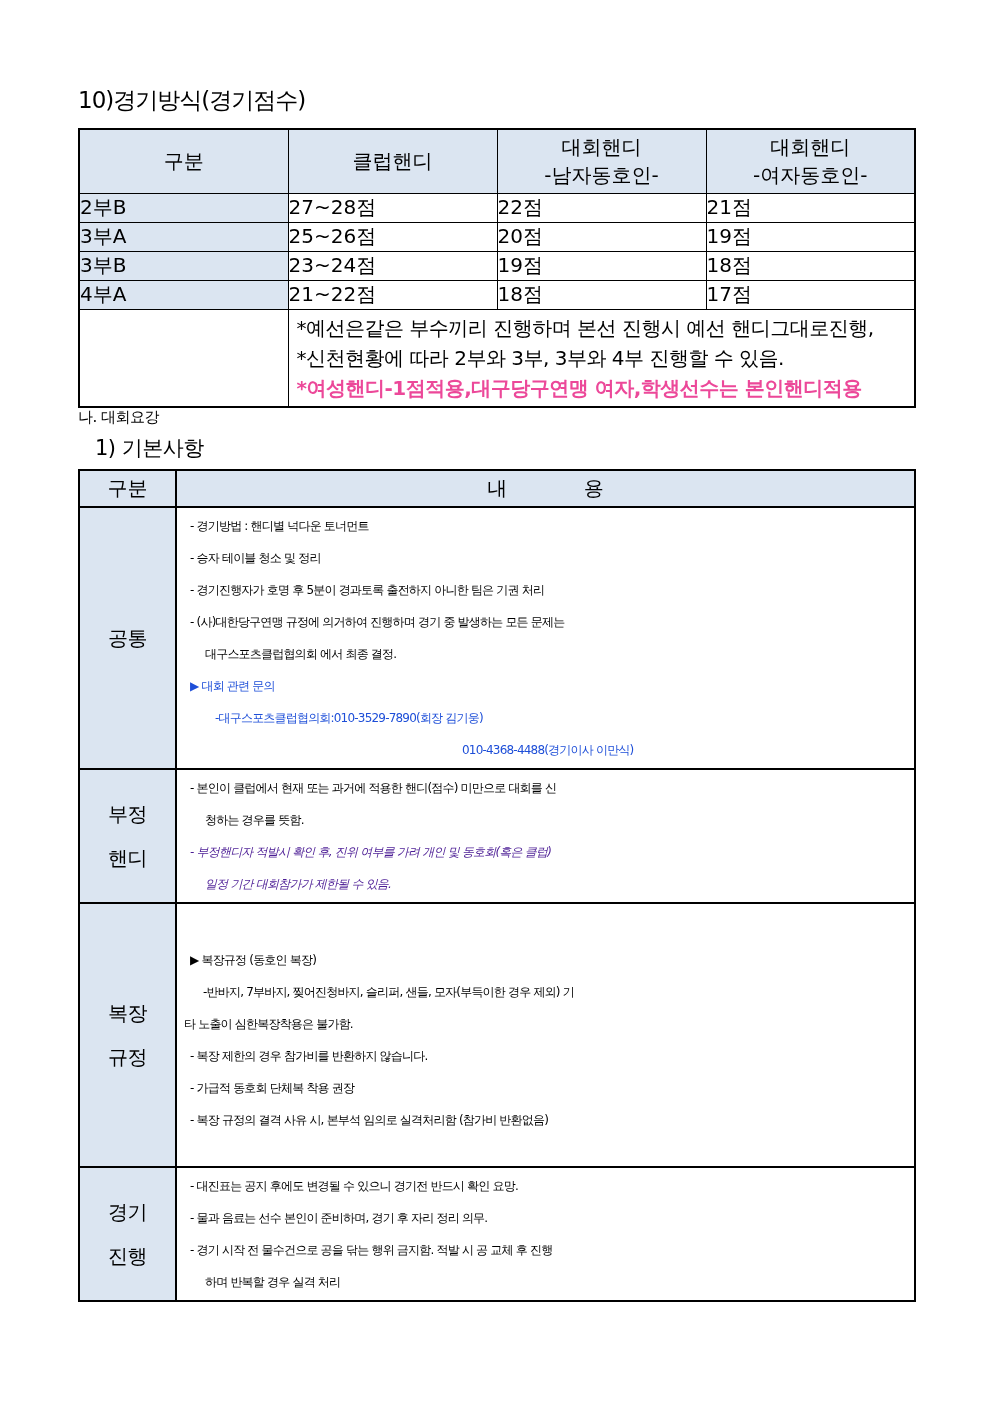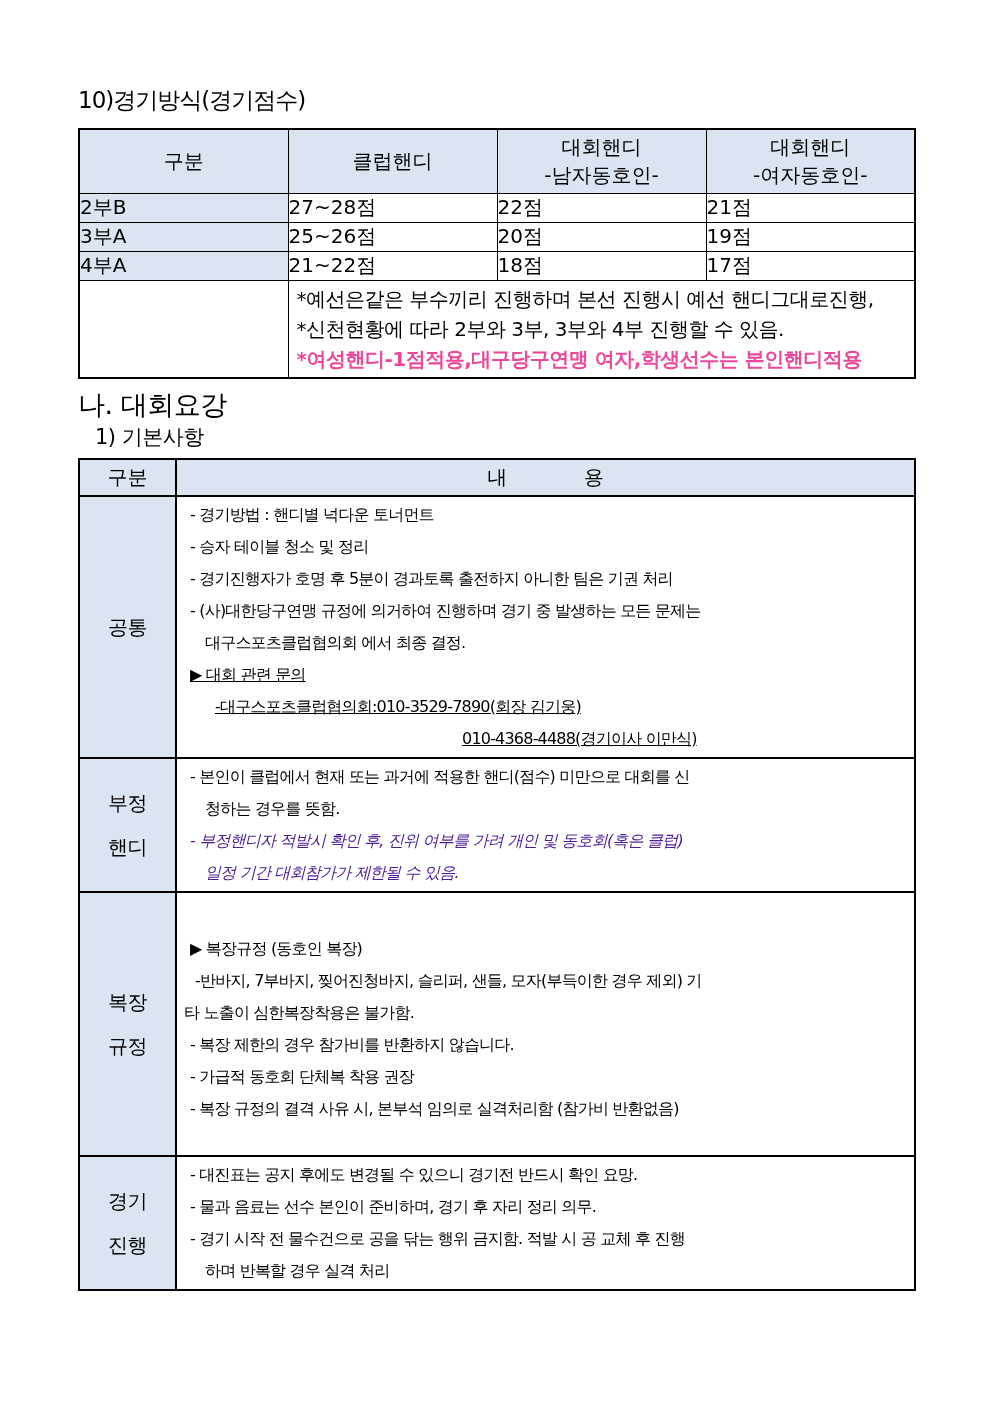--- a/index.html
+++ b/index.html
@@ -21,39 +21,39 @@
   .score-table col { width:25%; }
   .hdr { background:#dbe5f1; text-align:center; vertical-align:middle; }
   .score-table .hrow td { height:64px; font-size:20px; line-height:28px; }
   .score-table .drow td { height:29px; font-size:20px; vertical-align:middle; }
   .score-table .drow td.first { background:#dbe5f1; }
   .note-cell { padding:3px 8px 3px 0; }
   .note-line { font-size:20px; line-height:30px; padding-left:8px; white-space:nowrap; letter-spacing:-0.5px; }
   .note-line.red { color:#ec4899; font-weight:bold; }
 
   
-  .sec-heading { margin-top:8px; font-size:27px; letter-spacing:-0.5px; }
-  .sub-heading { margin-top:0; margin-left:17px; font-size:21px; letter-spacing:-0.5px; }
+  .sec-heading { font-size:15px; letter-spacing:-0.5px; }
+  .sub-heading { margin-top:7px; margin-left:17px; font-size:21px; letter-spacing:-0.5px; }
 
   
   .info-table { width:838px; margin-top:7px; border:2px solid #000; }
   .info-table td { border:2px solid #000; overflow:hidden; }
   .info-table .c1 { width:97px; }
   .info-table .hrow2 td { height:37px; font-size:20px; }
   .hdr-content { white-space:pre; }
   .label-cell { background:#dbe5f1; text-align:center; vertical-align:middle; font-size:20px; letter-spacing:-0.5px; }
   .label-cell div { line-height:44px; }
   .body-cell { vertical-align:top; padding:2px 0; }
-  .ln { font-size:16px; line-height:32px; padding-left:13px; white-space:nowrap; letter-spacing:-0.8px; }
+  .ln { font-size:12px; line-height:32px; padding-left:13px; white-space:nowrap; letter-spacing:-0.8px; }
   .ln.cont  { padding-left:28px; }
   .ln.cont0 { padding-left:7px; }
-  .ln.dash  { padding-left:18px; }
+  .ln.dash  { padding-left:26px; }
   .ln.ind1  { padding-left:38px; }
   .ln.ind2  { padding-left:285px; }
-  .ln.blue  { color:#000000;text-decoration:underline; }
+  .ln.blue  { color:#1d4ed8; }
   .ln.mred  { color:#4c1d95;font-style:italic; }
   .spacer-t { height:38px; }
   .spacer-b { height:28px; }
 </style>
 </head>
 <body>
 
 <div class="page">
   <div class="content">
 
@@ -87,20 +87,26 @@
           <td class="first">2부B</td>
           <td>27~28점</td>
           <td>22점</td>
           <td>21점</td>
         </tr>
         <tr class="drow">
           <td class="first">3부A</td>
           <td>25~26점</td>
           <td>20점</td>
           <td>19점</td>
+        </tr>
+        <tr class="drow">
+          <td class="first">3부B</td>
+          <td>23~24점</td>
+          <td>19점</td>
+          <td>18점</td>
         </tr>
         <tr class="drow">
           <td class="first">4부A</td>
           <td>21~22점</td>
           <td>18점</td>
           <td>17점</td>
         </tr>
         <tr>
           <td></td>
           <td colspan="3" class="note-cell">

